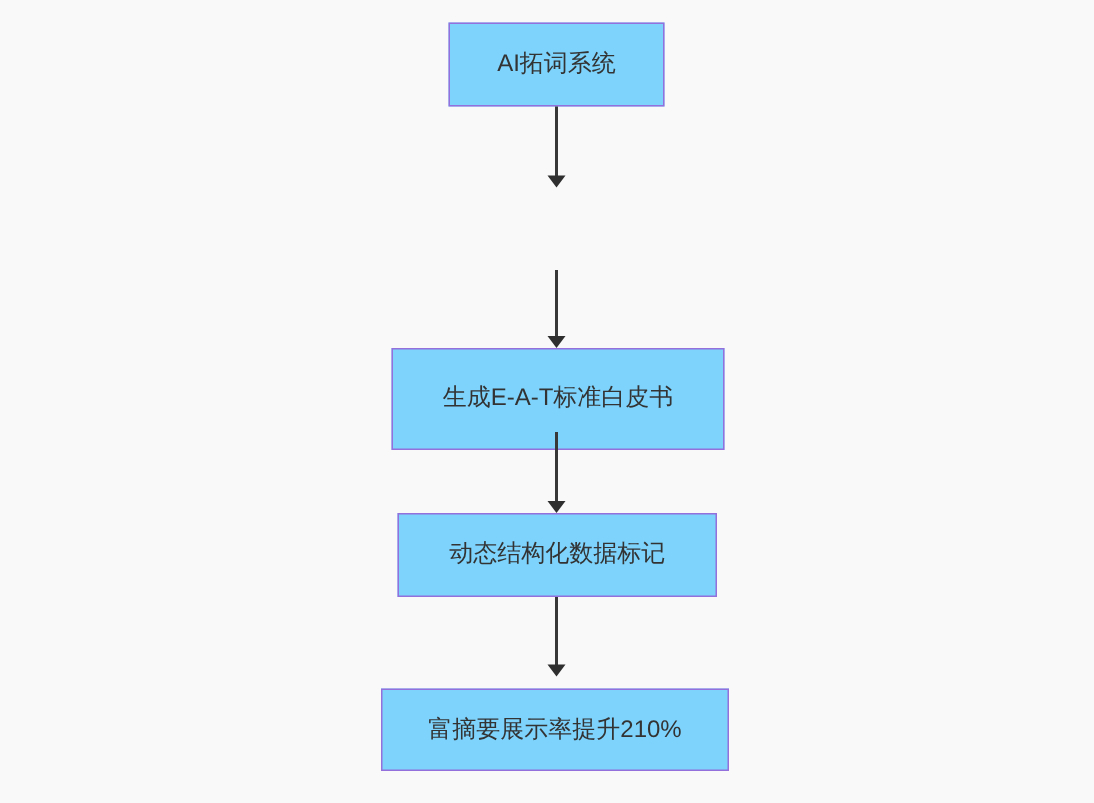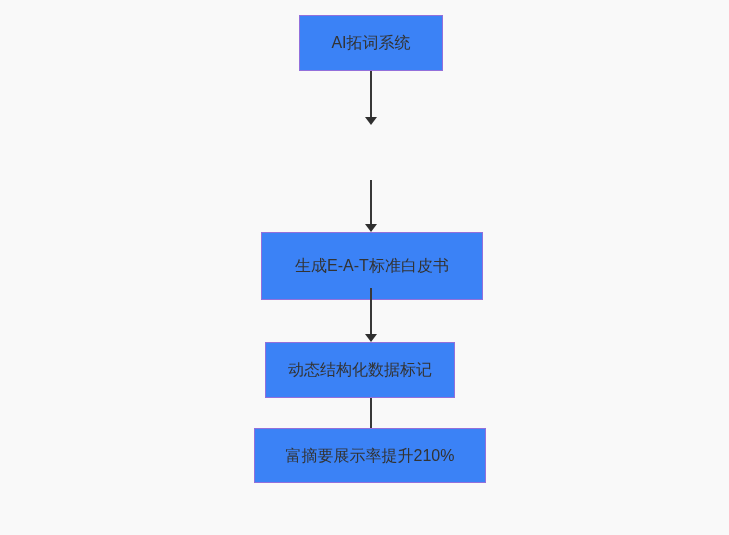--- a/index.html
+++ b/index.html
@@ -15,37 +15,37 @@
   }
   .canvas {
     position: relative;
     width: 729px;
     height: 535px;
     background: #f9f9f9;
   }
   .node {
     position: absolute;
     box-sizing: border-box;
-    background: #3b82f6;
+    background: #7dd3fc;
     border: 1px solid #9370DB;
     display: flex;
     align-items: center;
     justify-content: center;
   }
   .node .label {
     color: #333333;
     font-size: 16px;
     line-height: 1.2;
     white-space: nowrap;
   }
   .n1 { left: 299px; top: 15px;  width: 144px; height: 56px; }
   .n2 { left: 275px; top: 125px; width: 193px; height: 55px; }
   .n3 { left: 261px; top: 232px; width: 222px; height: 68px; }
-  .n4 { left: 265px; top: 342px; width: 190px; height: 56px; align-items: center; }
-  .n5 { left: 254px; top: 428px; width: 232px; height: 55px; }
+  .n4 { left: 265px; top: 342px; width: 213px; height: 56px; align-items: center; }
+  .n5 { left: 254px; top: 459px; width: 232px; height: 55px; }
 
   .edge {
     position: absolute;
     left: 370px;
     width: 2px;
     background: #383838;
   }
   .e1 { top: 71px;  height: 47px; }
   .e2 { top: 180px; height: 45px; }
   .e3 { top: 288px; height: 47px; }

